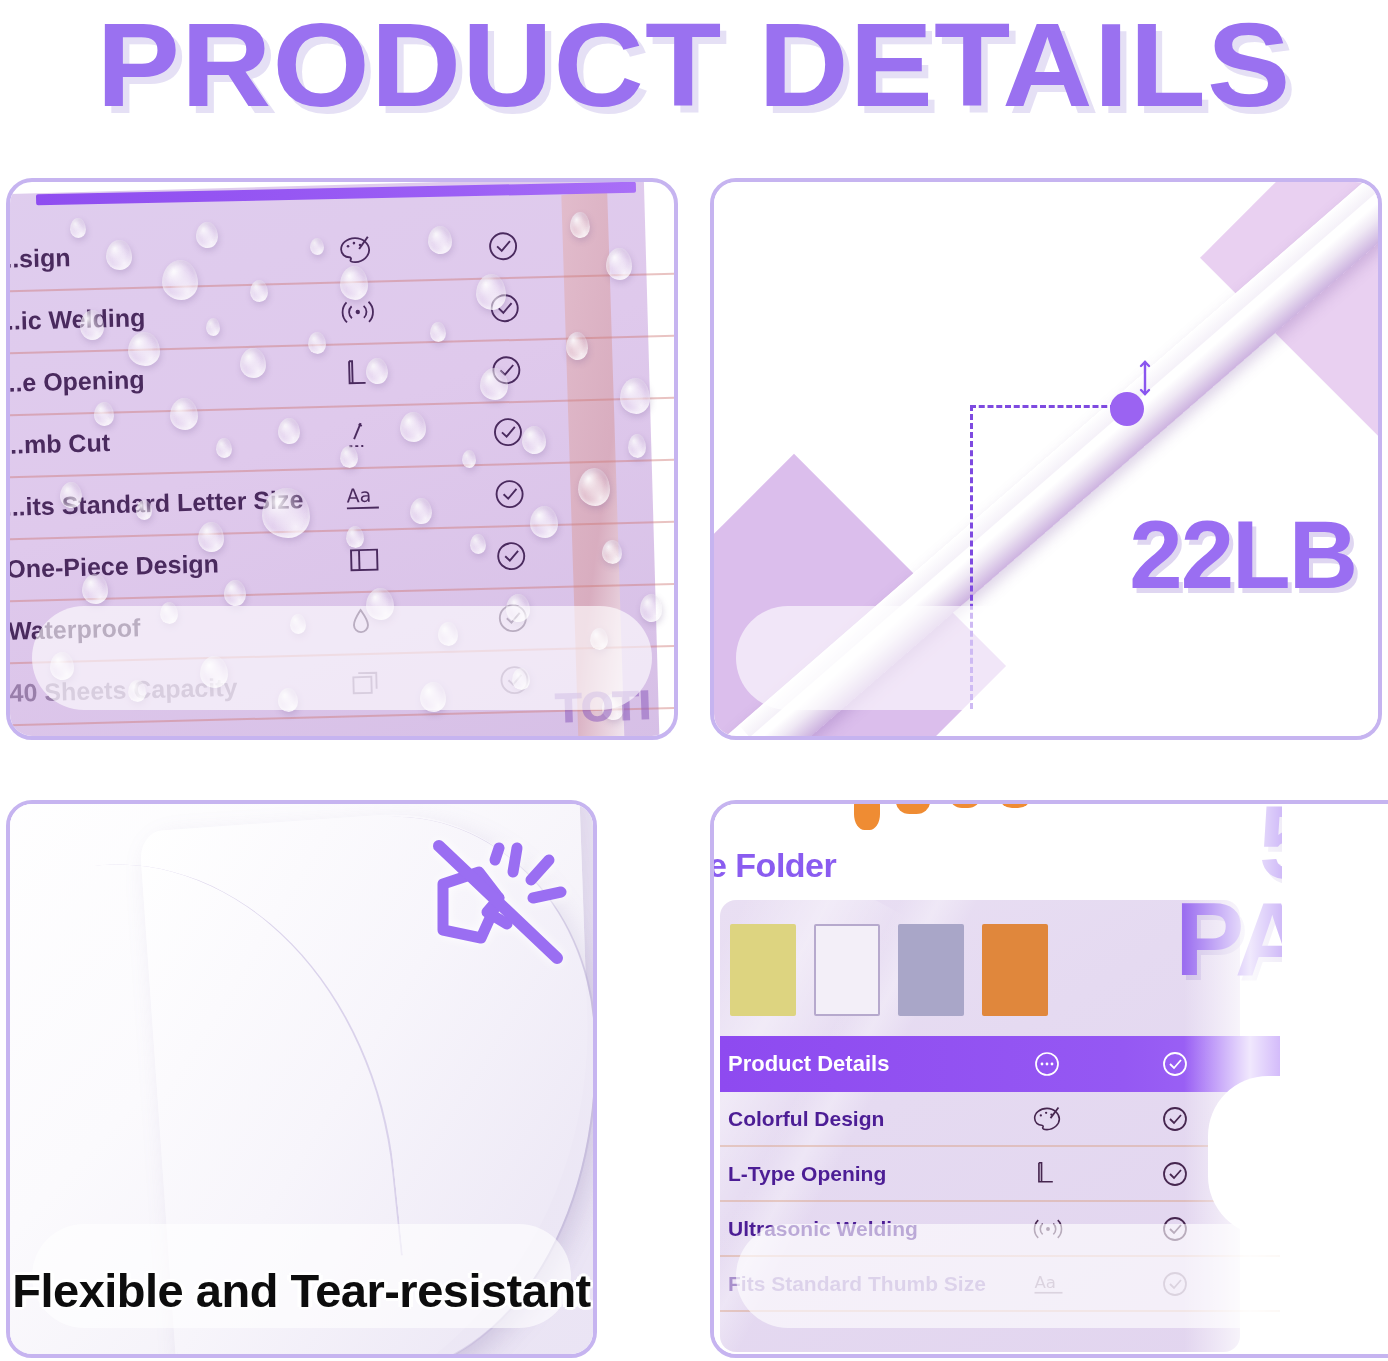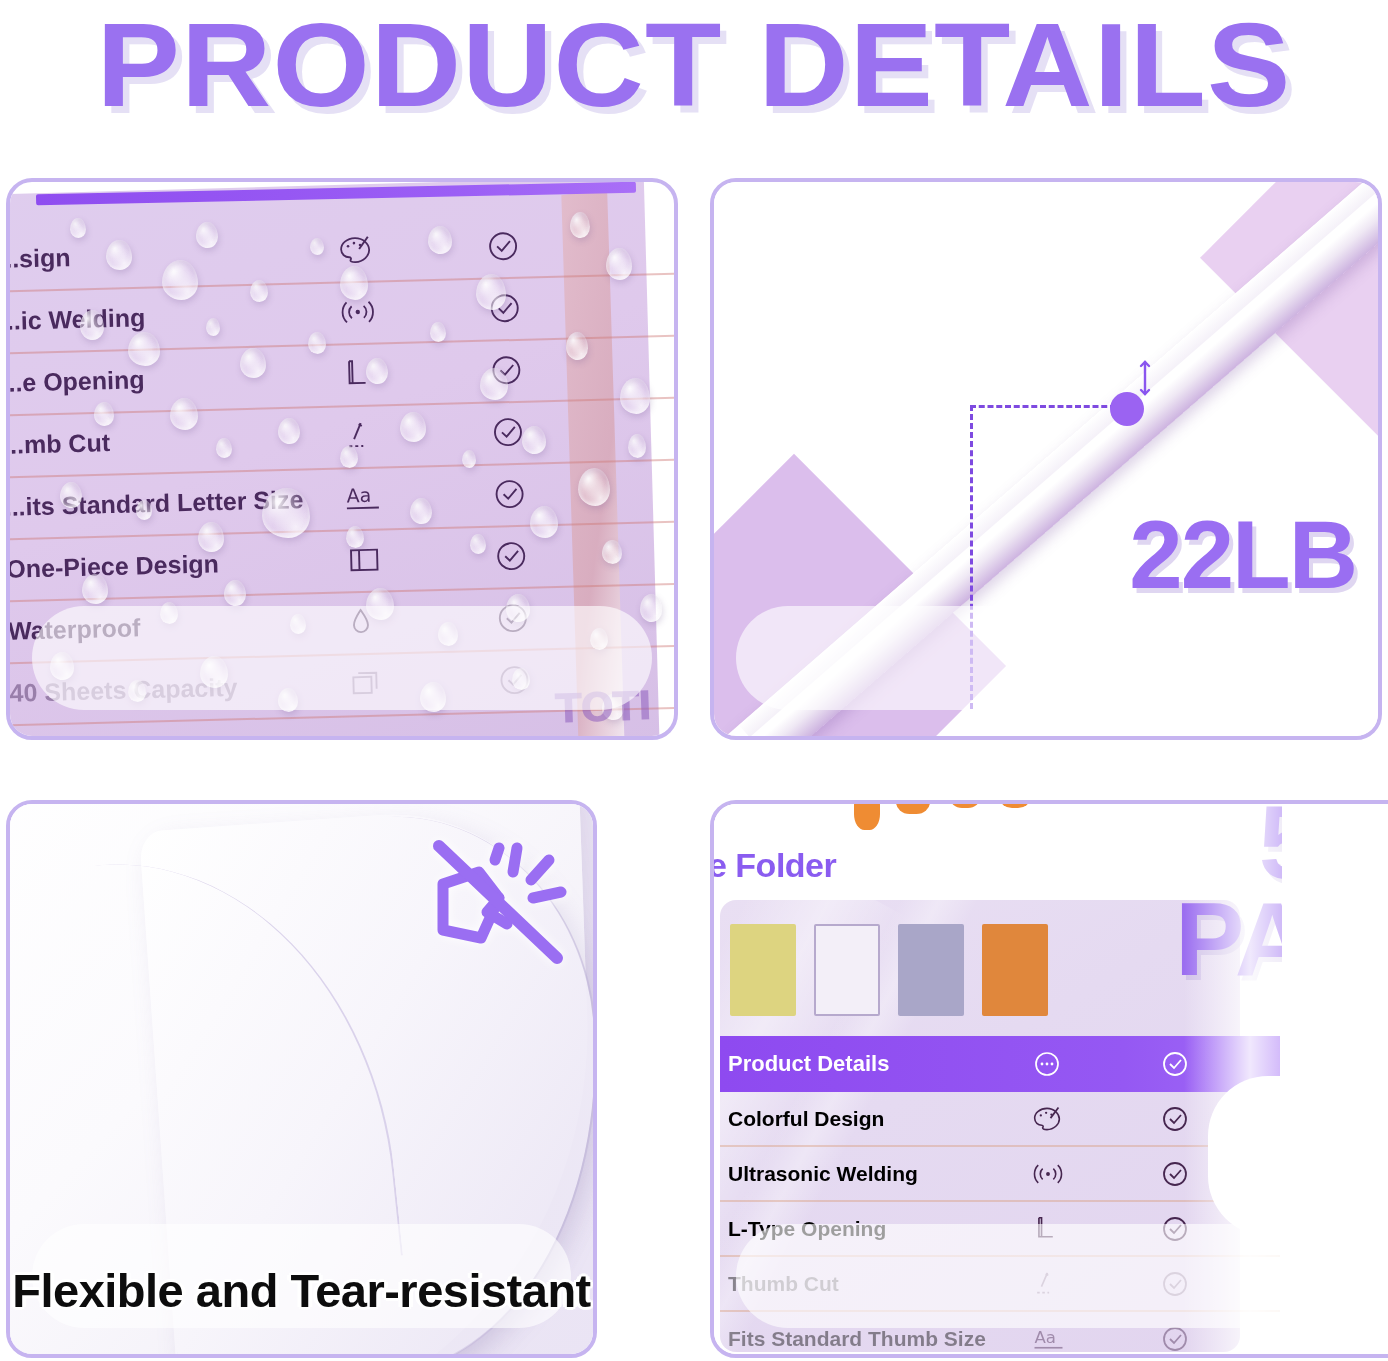--- a/index.html
+++ b/index.html
@@ -376,21 +376,21 @@
     background: linear-gradient(90deg, #8e4af0 0%, #9558f3 72%, #a06af6 100%);
     border-bottom: none;
     height: 56px;
   }
   .ht-tr .lbl {
     position: absolute;
     left: 8px; top: 50%;
     transform: translateY(-50%);
     font-size: 21px;
     font-weight: bold;
-    color: #000000;
+    color: #4c1d95;
     white-space: nowrap;
   }
   .ht-tr.header .lbl { color: #ffffff; font-size: 22px; }
   .ht-tr .ic {
     position: absolute; left: 312px; top: 50%;
     transform: translateY(-50%); color: #46264f;
   }
   .ht-tr.header .ic { color: #ffffff; }
   .ht-tr .chk {
     position: absolute; left: 440px; top: 50%;
@@ -749,84 +749,68 @@
           </span>
           <span class="chk">
             <svg width="30" height="30" viewBox="0 0 30 30" fill="none" stroke="currentColor" stroke-width="1.8">
               <circle cx="15" cy="15" r="11"></circle>
                 <path d="M10 15l4 4 7-8"></path>
             </svg>
           </span>
         </div>
 
         <div class="ht-tr">
+          <span class="lbl">L-Type Opening</span>
+          <span class="ic">
+            <svg width="26" height="30" viewBox="0 0 30 34" fill="none" stroke="currentColor" stroke-width="1.9">
+              <path d="M8 4v22h16"></path>
+                <path d="M8 4h3v22"></path>
+            </svg>
+          </span>
+          <span class="chk">
+            <svg width="30" height="30" viewBox="0 0 30 30" fill="none" stroke="currentColor" stroke-width="1.8">
+              <circle cx="15" cy="15" r="11"></circle>
+                <path d="M10 15l4 4 7-8"></path>
+            </svg>
+          </span>
+        </div>
+
+        <div class="ht-tr">
           <span class="lbl">Ultrasonic Welding</span>
           <span class="ic">
             <svg width="32" height="24" viewBox="0 0 36 26" fill="none" stroke="currentColor" stroke-width="1.8">
               <circle cx="18" cy="13" r="2.2" fill="currentColor" stroke="none"></circle>
               <path d="M12 7a8 8 0 000 12M24 7a8 8 0 010 12"></path>
               <path d="M7 3a14 14 0 000 20M29 3a14 14 0 010 20"></path>
             </svg>
           </span>
           <span class="chk">
             <svg width="30" height="30" viewBox="0 0 30 30" fill="none" stroke="currentColor" stroke-width="1.8">
               <circle cx="15" cy="15" r="11"></circle>
                 <path d="M10 15l4 4 7-8"></path>
             </svg>
           </span>
         </div>
 
-        <div class="ht-tr">
-          <span class="lbl">L-Type Opening</span>
-          <span class="ic">
-            <svg width="26" height="30" viewBox="0 0 30 34" fill="none" stroke="currentColor" stroke-width="1.9">
-              <path d="M8 4v22h16"></path>
-                <path d="M8 4h3v22"></path>
+
+        <div class="ht-tr dim">
+          <span class="lbl">Fits Standard Thumb Size</span>
+          <span class="ic">
+            <svg width="40" height="28" viewBox="0 0 44 32" fill="none" stroke="currentColor" stroke-width="1.9">
+              <text x="2" y="20" font-family="DejaVu Sans, sans-serif" font-size="19" fill="currentColor" stroke="none">Aa</text>
+              <path d="M2 26h32"></path>
             </svg>
           </span>
           <span class="chk">
             <svg width="30" height="30" viewBox="0 0 30 30" fill="none" stroke="currentColor" stroke-width="1.8">
               <circle cx="15" cy="15" r="11"></circle>
                 <path d="M10 15l4 4 7-8"></path>
             </svg>
           </span>
         </div>
-
-        <div class="ht-tr dim">
-          <span class="lbl">Thumb Cut</span>
-          <span class="ic">
-            <svg width="24" height="30" viewBox="0 0 28 34" fill="none" stroke="currentColor" stroke-width="1.9">
-              <path d="M18 4l-7 16"></path>
-                <path d="M16 5l3 2"></path>
-                <path d="M6 27h14" stroke-dasharray="3 3"></path>
-            </svg>
-          </span>
-          <span class="chk">
-            <svg width="30" height="30" viewBox="0 0 30 30" fill="none" stroke="currentColor" stroke-width="1.8">
-              <circle cx="15" cy="15" r="11"></circle>
-                <path d="M10 15l4 4 7-8"></path>
-            </svg>
-          </span>
-        </div>
-
-        <div class="ht-tr dim">
-          <span class="lbl">Fits Standard Thumb Size</span>
-          <span class="ic">
-            <svg width="40" height="28" viewBox="0 0 44 32" fill="none" stroke="currentColor" stroke-width="1.9">
-              <text x="2" y="20" font-family="DejaVu Sans, sans-serif" font-size="19" fill="currentColor" stroke="none">Aa</text>
-              <path d="M2 26h32"></path>
-            </svg>
-          </span>
-          <span class="chk">
-            <svg width="30" height="30" viewBox="0 0 30 30" fill="none" stroke="currentColor" stroke-width="1.8">
-              <circle cx="15" cy="15" r="11"></circle>
-                <path d="M10 15l4 4 7-8"></path>
-            </svg>
-          </span>
-        </div>
       </div>
 
       <div class="ht-film"></div>
       <div class="ht-overlay"></div>
       <div class="ht-bulge"></div>
 
       <div class="caption-pill"></div>
     </div>
   </div>
 

